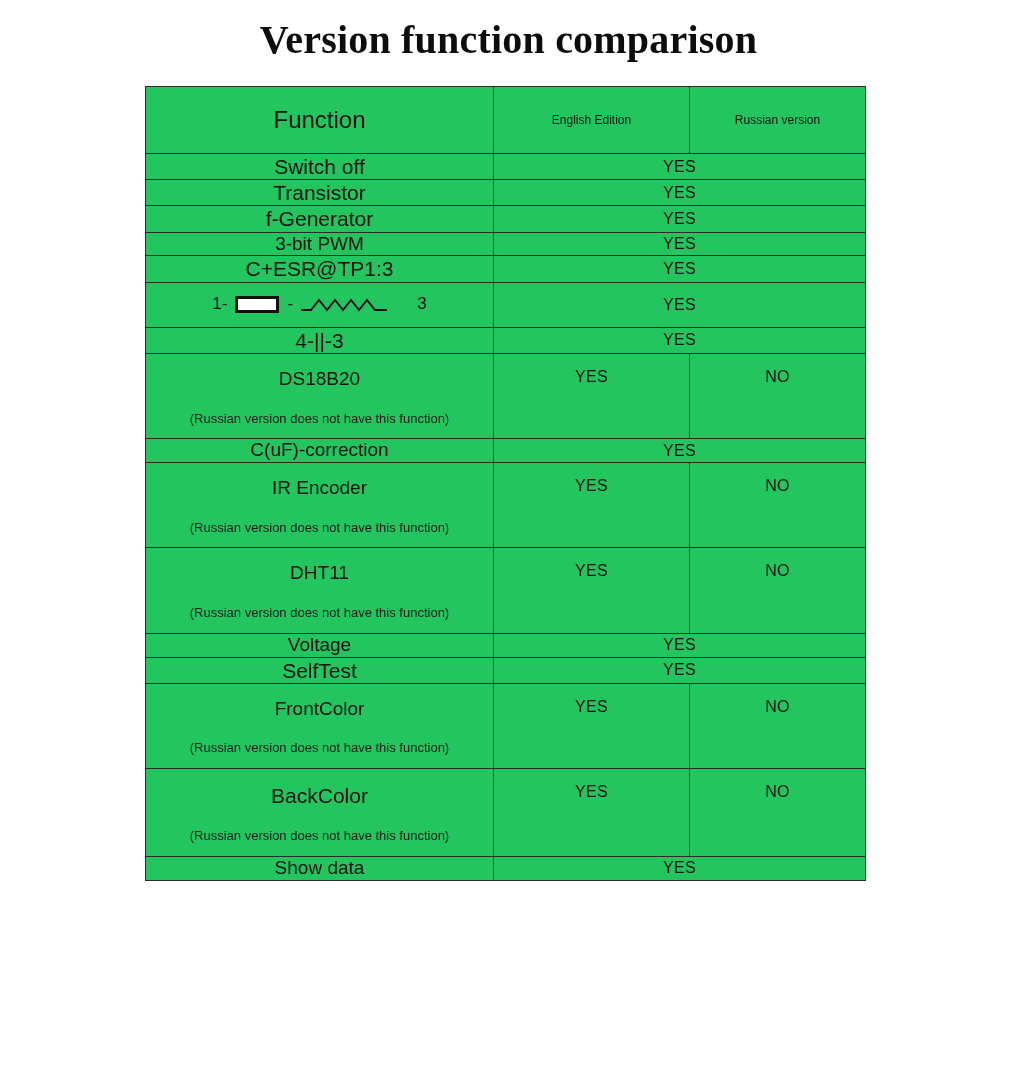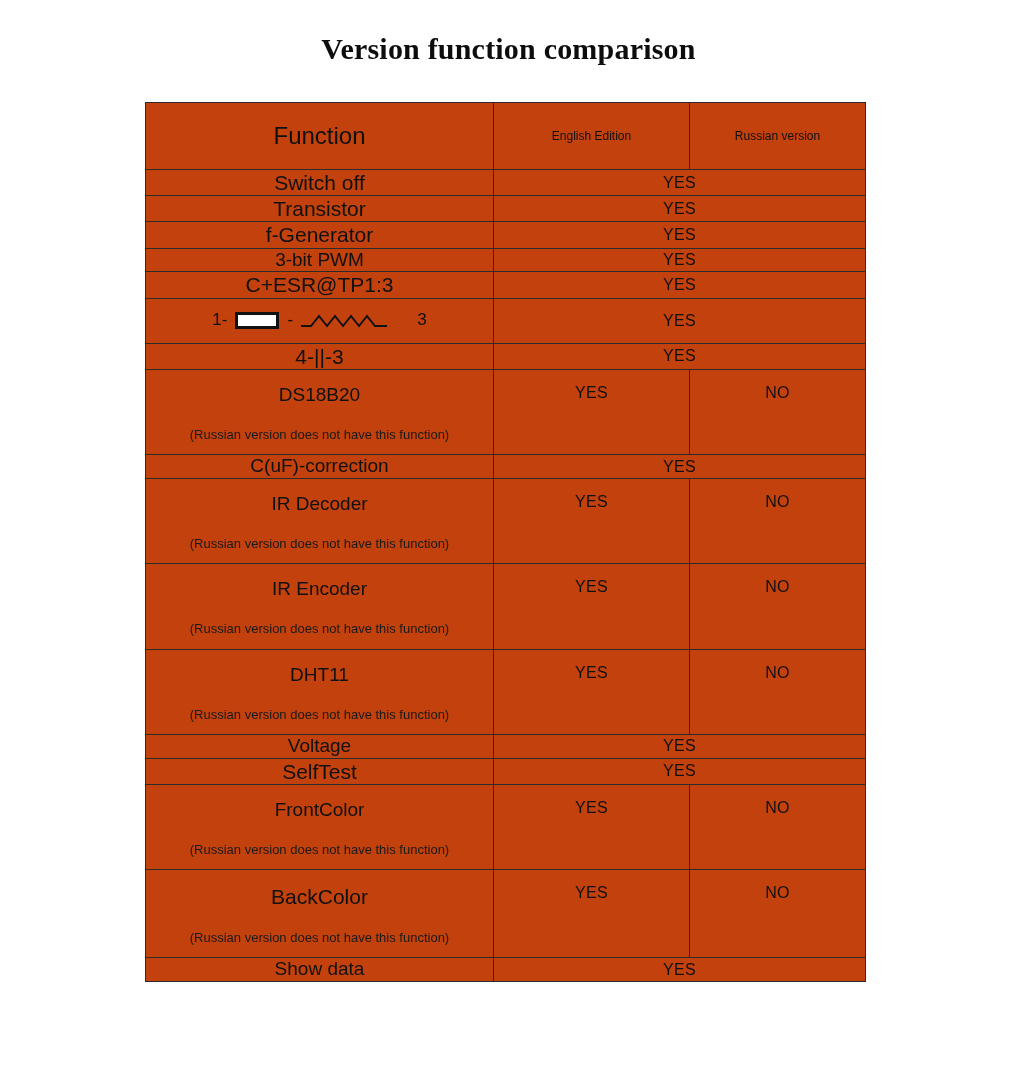--- a/index.html
+++ b/index.html
@@ -17,36 +17,36 @@
   .page {
     width: 1017px;
     height: 1090px;
     position: relative;
     box-sizing: border-box;
   }
   .title {
     text-align: center;
     font-family: "Liberation Serif", serif;
     font-weight: bold;
-    font-size: 30px;
+    font-size: 40px;
     letter-spacing: 0.2px;
-    margin: 32px 0 0 0;
+    margin: 16px 0 0 0;
     color: #0d0d0d;
   }
   .table-wrap {
     position: absolute;
     left: 145px;
     top: 70px;
     width: 720px;
   }
   table.cmp {
     border-collapse: collapse;
     width: 720px;
     table-layout: fixed;
-    background: #c2410c;
+    background: #22c55e;
   }
   table.cmp td, table.cmp th {
     border: 1px solid #2b2b2b;
     text-align: center;
     vertical-align: middle;
     padding: 0;
     color: #111;
     font-weight: normal;
   }
   col.c-func { width: 348px; }
@@ -171,25 +171,20 @@
           <tr class="row-tall">
             <td class="fn"><span>DS18B20</span><span class="note">(Russian version does not have this function)</span></td>
             <td class="val" style="vertical-align: top; padding-top: 14px;">YES</td>
             <td class="val" style="vertical-align: top; padding-top: 14px;">NO</td>
           </tr>
           <tr>
             <td class="fn"><span>C(uF)-correction</span></td>
             <td class="val" colspan="2">YES</td>
           </tr>
           <tr class="row-tall">
-            <td class="fn"><span>IR Decoder</span><span class="note">(Russian version does not have this function)</span></td>
-            <td class="val" style="vertical-align: top; padding-top: 14px;">YES</td>
-            <td class="val" style="vertical-align: top; padding-top: 14px;">NO</td>
-          </tr>
-          <tr class="row-tall">
             <td class="fn"><span>IR Encoder</span><span class="note">(Russian version does not have this function)</span></td>
             <td class="val" style="vertical-align: top; padding-top: 14px;">YES</td>
             <td class="val" style="vertical-align: top; padding-top: 14px;">NO</td>
           </tr>
           <tr class="row-tall">
             <td class="fn"><span>DHT11</span><span class="note">(Russian version does not have this function)</span></td>
             <td class="val" style="vertical-align: top; padding-top: 14px;">YES</td>
             <td class="val" style="vertical-align: top; padding-top: 14px;">NO</td>
           </tr>
           <tr>

